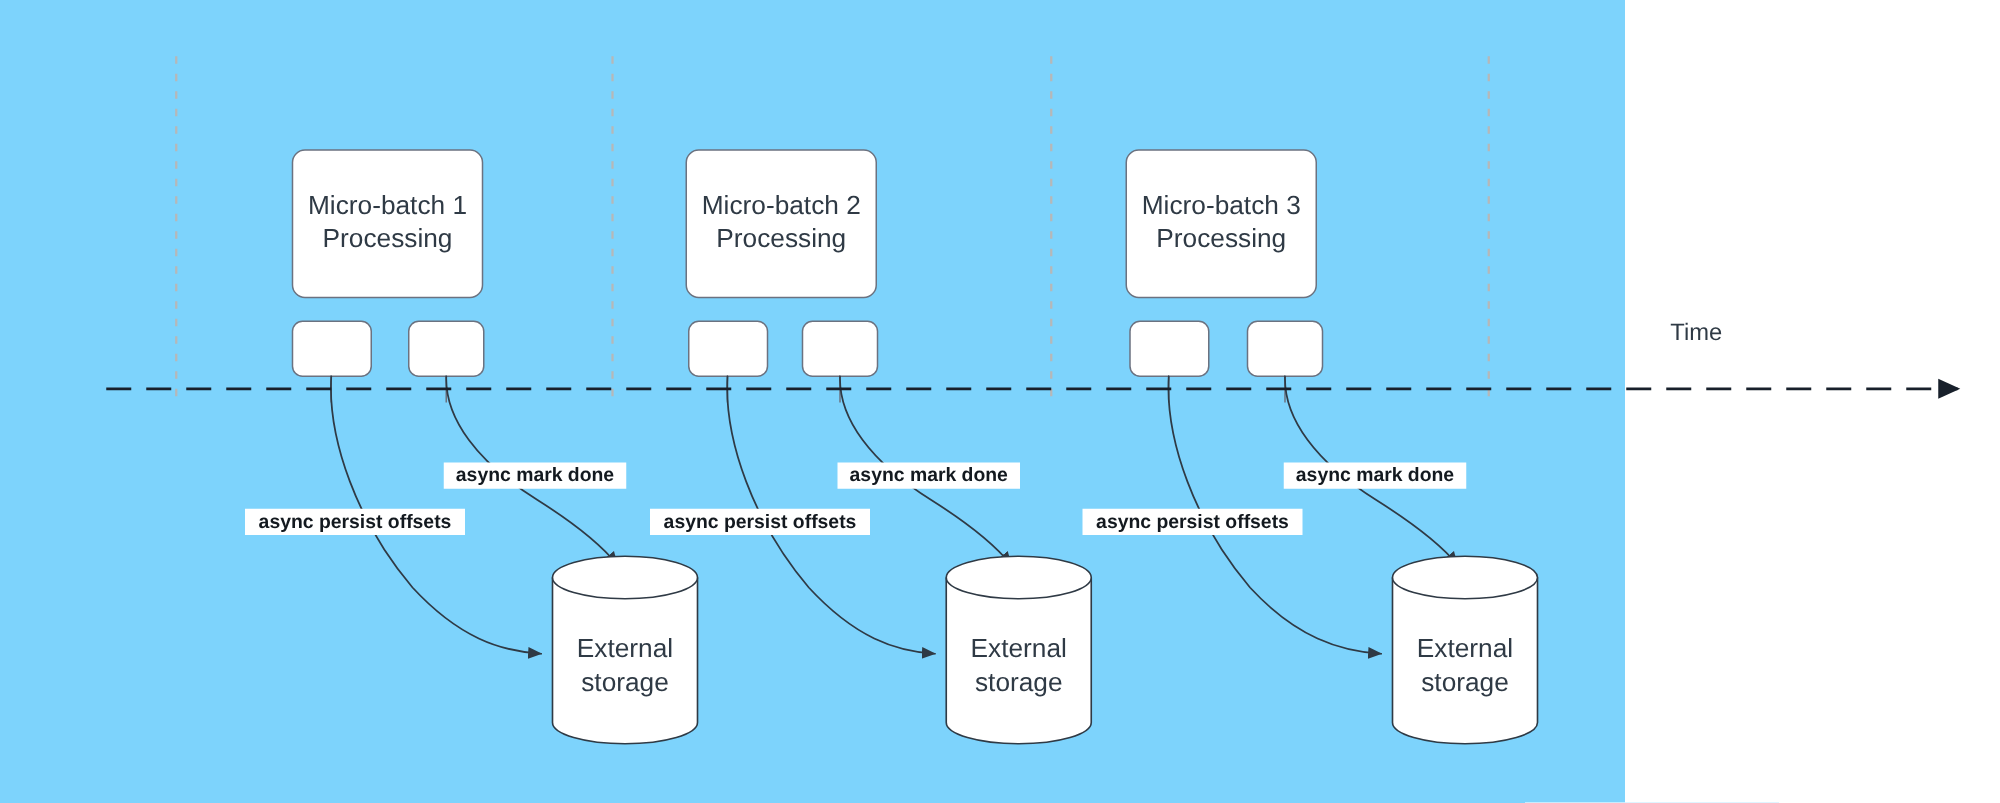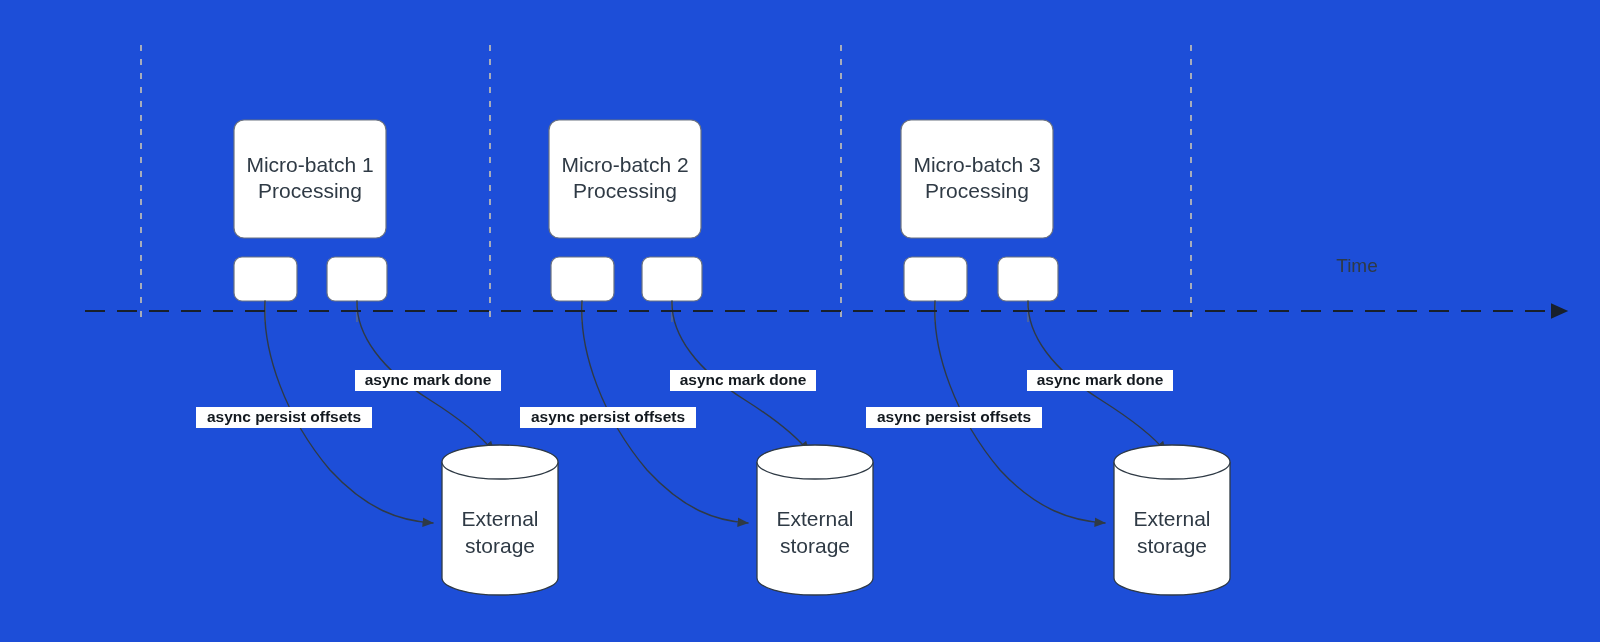--- a/index.html
+++ b/index.html
@@ -9,23 +9,23 @@
     background: #ffffff;
   }
   body {
     font-family: "Liberation Sans", "DejaVu Sans", sans-serif;
     width: 1600px;
     height: 642px;
     overflow: hidden;
   }
   #diagram-root {
     position: relative;
-    width: 1600px;
+    width: 1300px;
     height: 642px;
-    background: #1d4ed8;
+    background: #7dd3fc;
   }
   svg.diagram-canvas {
     position: absolute;
     top: 0;
     left: 0;
     width: 1600px;
     height: 642px;
     display: block;
   }
   .shape-stroke {

